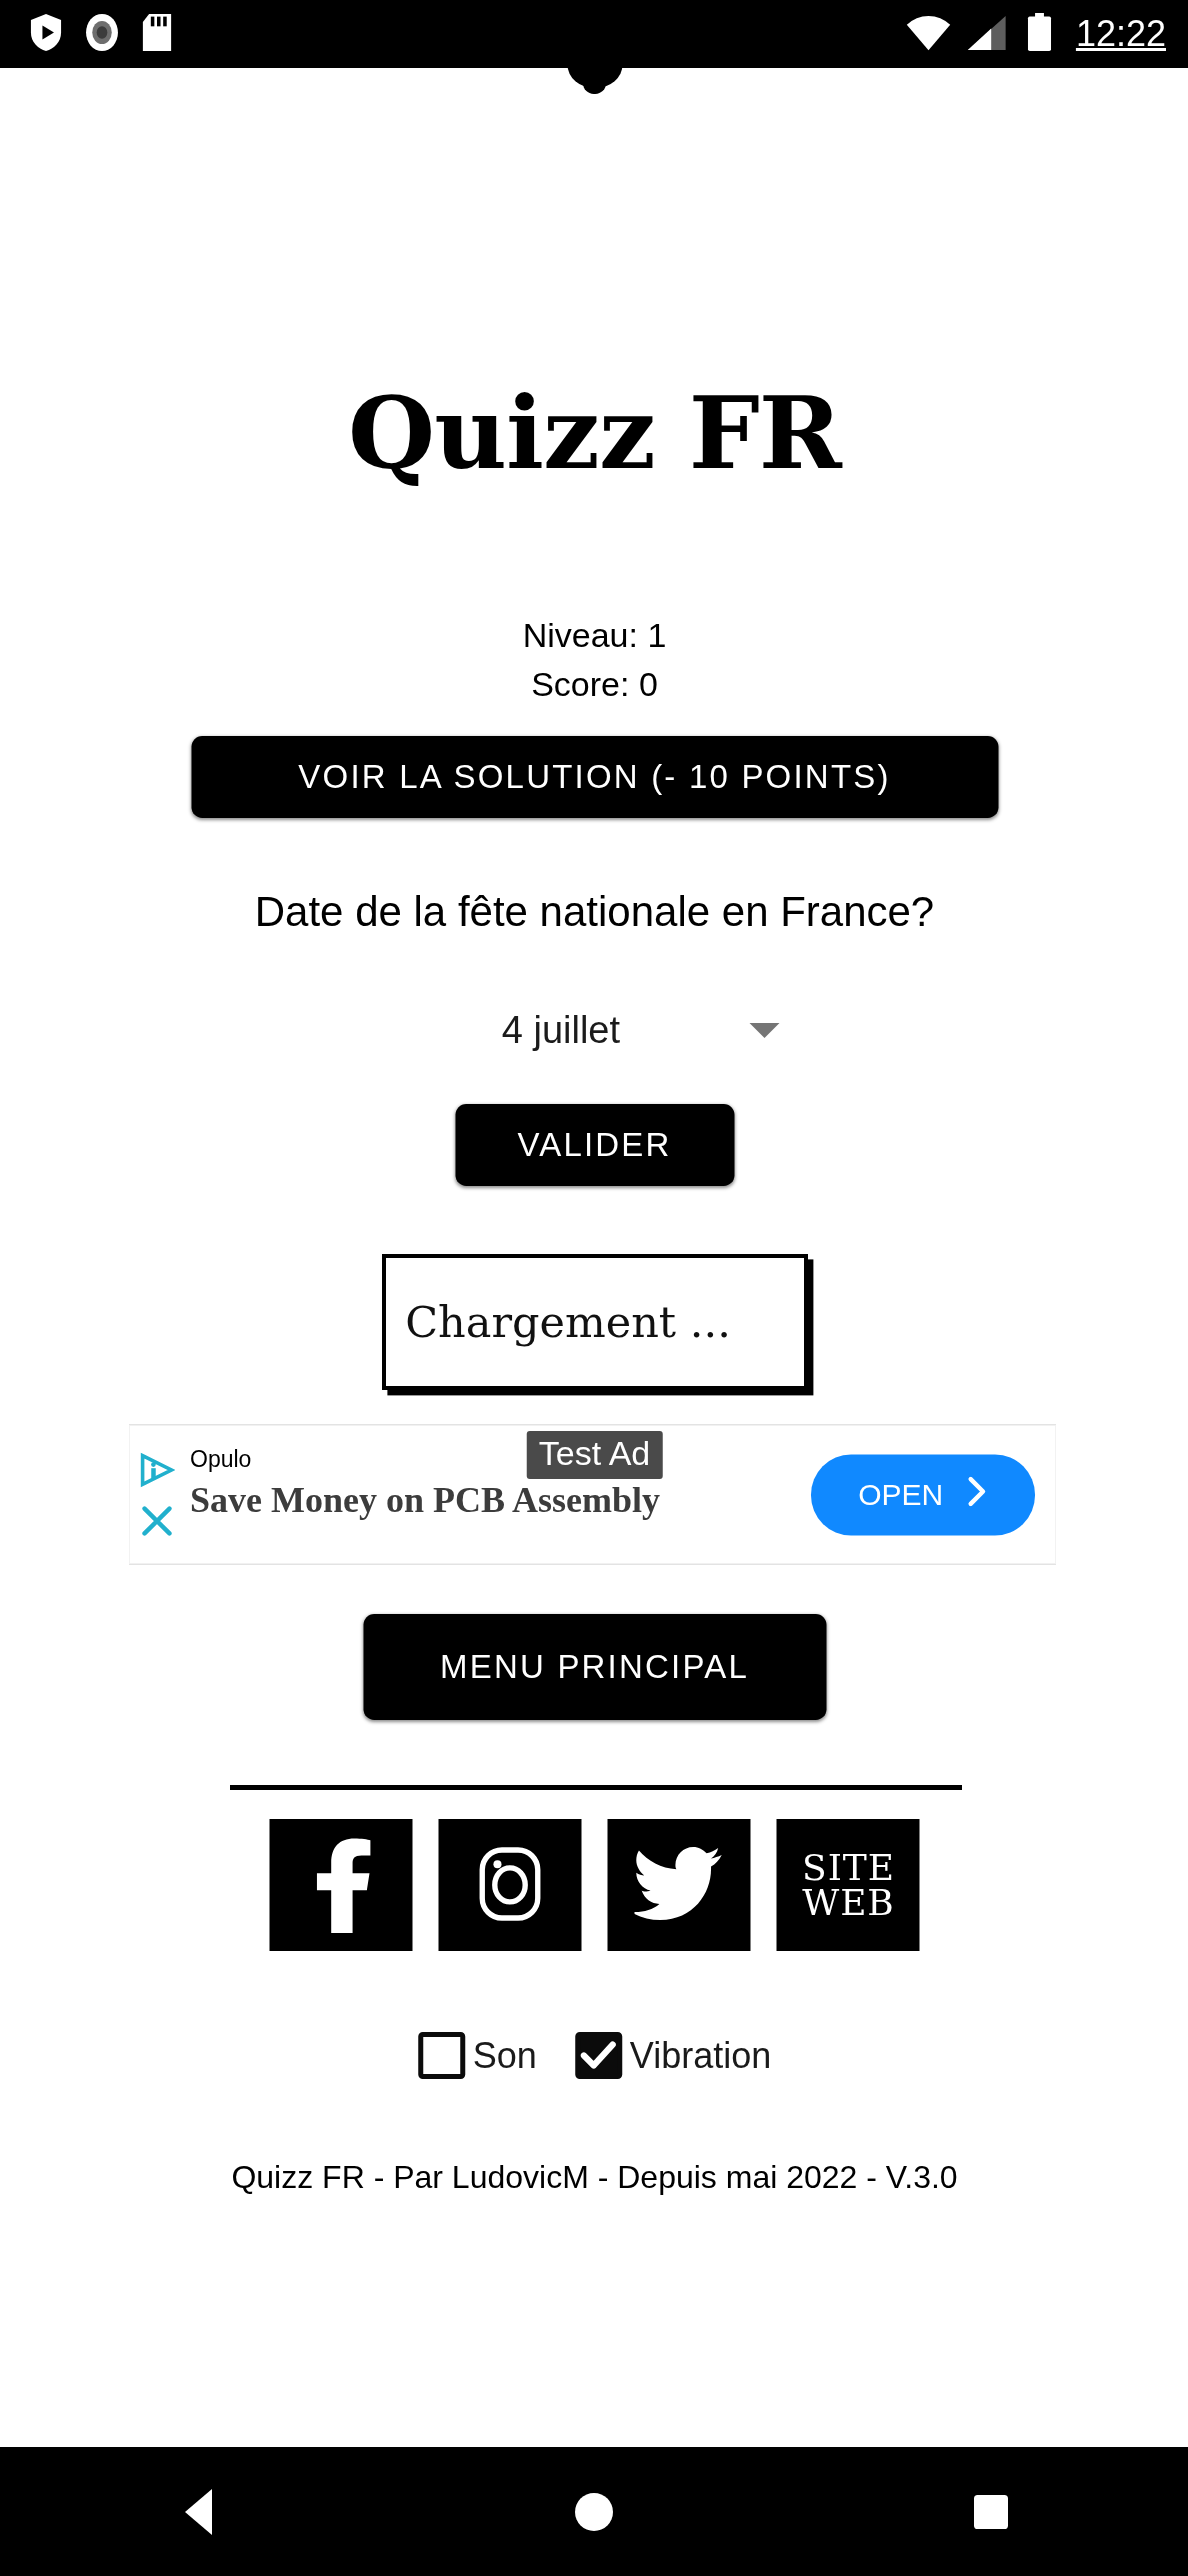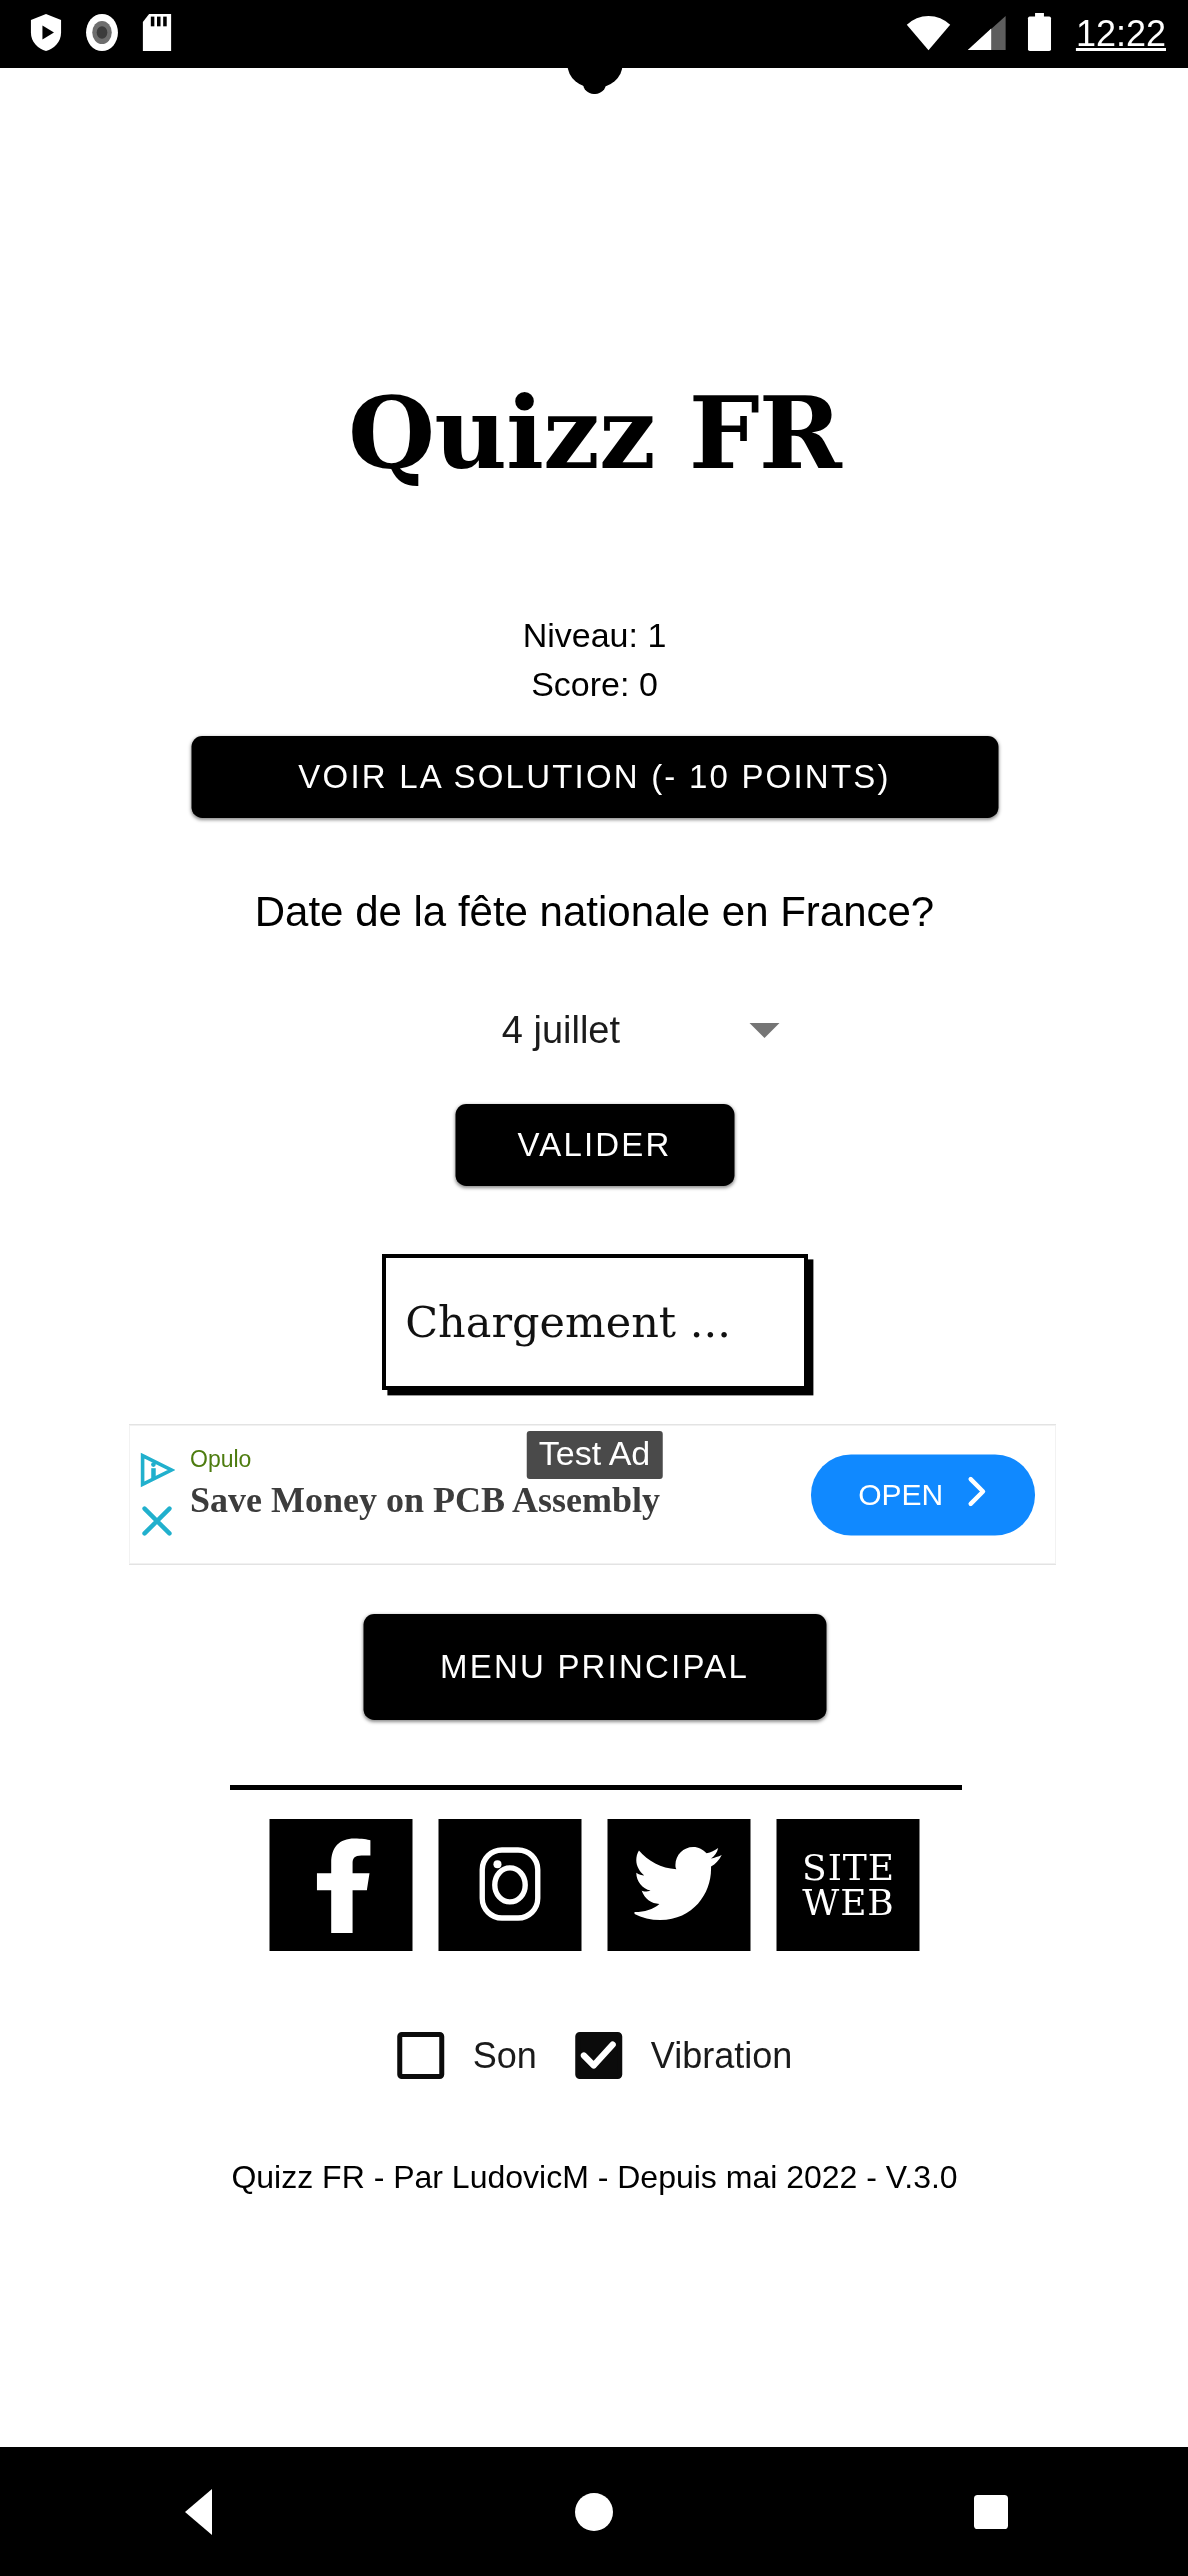--- a/index.html
+++ b/index.html
@@ -235,21 +235,21 @@
     align-items: center;
     gap: 14.3px;
   }
   .ad-body {
     position: absolute;
     left: 61px;
     top: 21.5px;
   }
   .ad-advertiser {
     font-size: 23px;
-    color: #4d7c0f;
+    color: #000000;
     font-family: "Liberation Sans", sans-serif;
     line-height: 1.1;
   }
   .ad-headline {
     font-size: 36px;
     color: #3c3c3c;
     font-weight: 700;
     font-family: Liberation Serif, serif;
     margin-top: 9px;
     line-height: 1.1;
@@ -341,21 +341,21 @@
     top: 1964px;
     left: 50%;
     transform: translateX(-50%);
     display: flex;
     align-items: center;
     gap: 38px;
   }
   .check-item {
     display: flex;
     align-items: center;
-    gap: 29px;
+    gap: 8px;
     cursor: pointer;
   }
   .cbox {
     width: 47px;
     height: 47px;
     border: 5.4px solid #0b0b0b;
     border-radius: 4.5px;
     background: #ffffff;
     display: flex;
     align-items: center;

